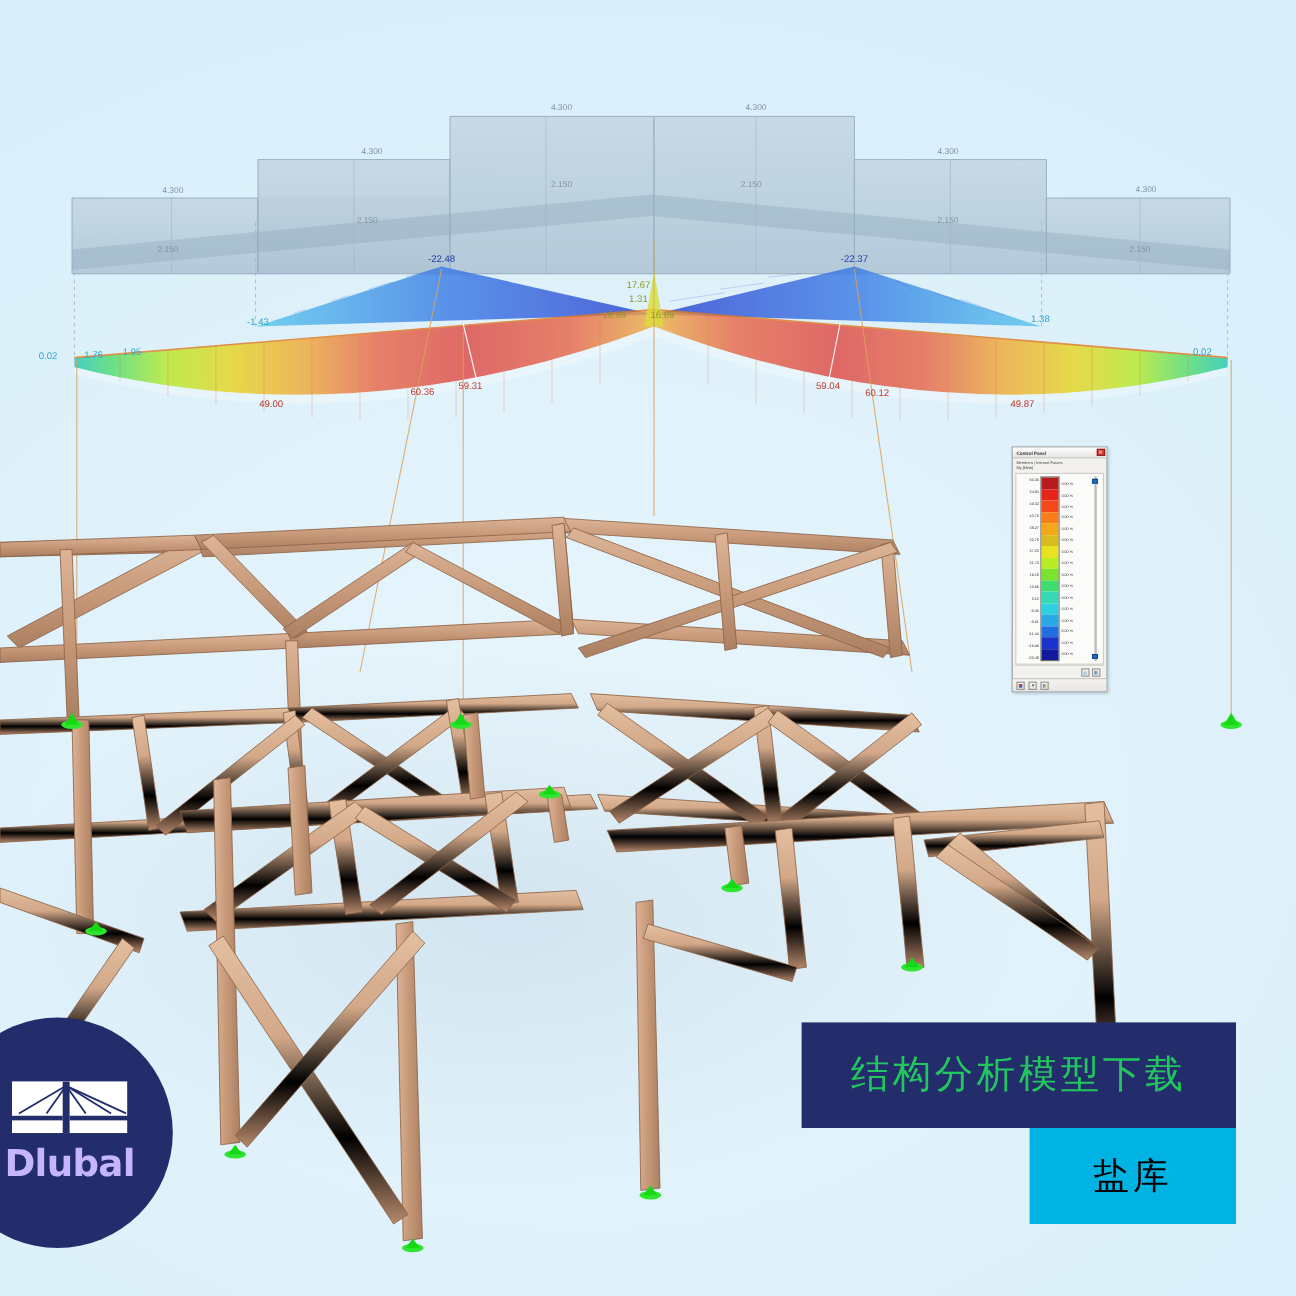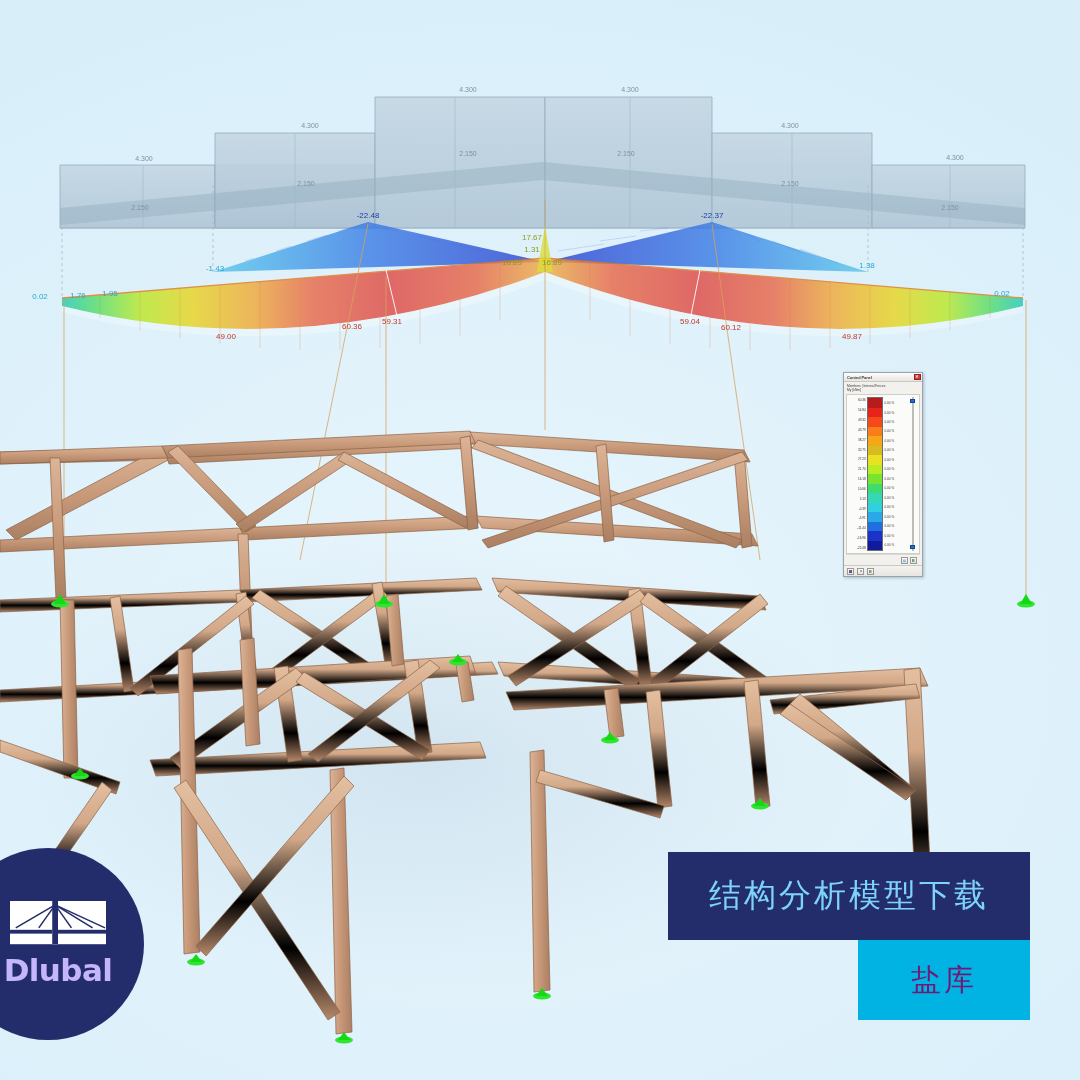--- a/index.html
+++ b/index.html
@@ -131,30 +131,30 @@
     font-family:"DejaVu Sans","Liberation Sans",sans-serif;
   }
 
   
   .banner-main {
     position:absolute; left:668px; top:852px; width:362px; height:88px;
     background:#232d6b;
     display:flex; align-items:center; justify-content:center;
   }
   .banner-main span {
-    color:#7dd3fc; font-size:32px; letter-spacing:3px;
+    color:#22c55e; font-size:32px; letter-spacing:3px;
     font-family:"DejaVu Sans","Liberation Sans",sans-serif;
   }
   .banner-sub {
     position:absolute; left:858px; top:940px; width:172px; height:80px;
     background:#00b3e3;
     display:flex; align-items:center; justify-content:center;
   }
   .banner-sub span {
-    color:#701a75; font-size:30px; letter-spacing:3px;
+    color:#000000; font-size:30px; letter-spacing:3px;
     font-family:"DejaVu Sans","Liberation Sans",sans-serif;
   }
 
   .dim-label { font-size: 7px; fill: #8090a0; font-family:"Liberation Sans",sans-serif; }
   .val-red   { font-size: 8px; fill: #c0392b; font-family:"Liberation Sans",sans-serif; }
   .val-blue  { font-size: 8px; fill: #1b3ea8; font-family:"Liberation Sans",sans-serif; }
   .val-cyan  { font-size: 8px; fill: #2aa7cf; font-family:"Liberation Sans",sans-serif; }
   .val-olive { font-size: 8px; fill: #8c9a1f; font-family:"Liberation Sans",sans-serif; }
 </style>
 </head>

